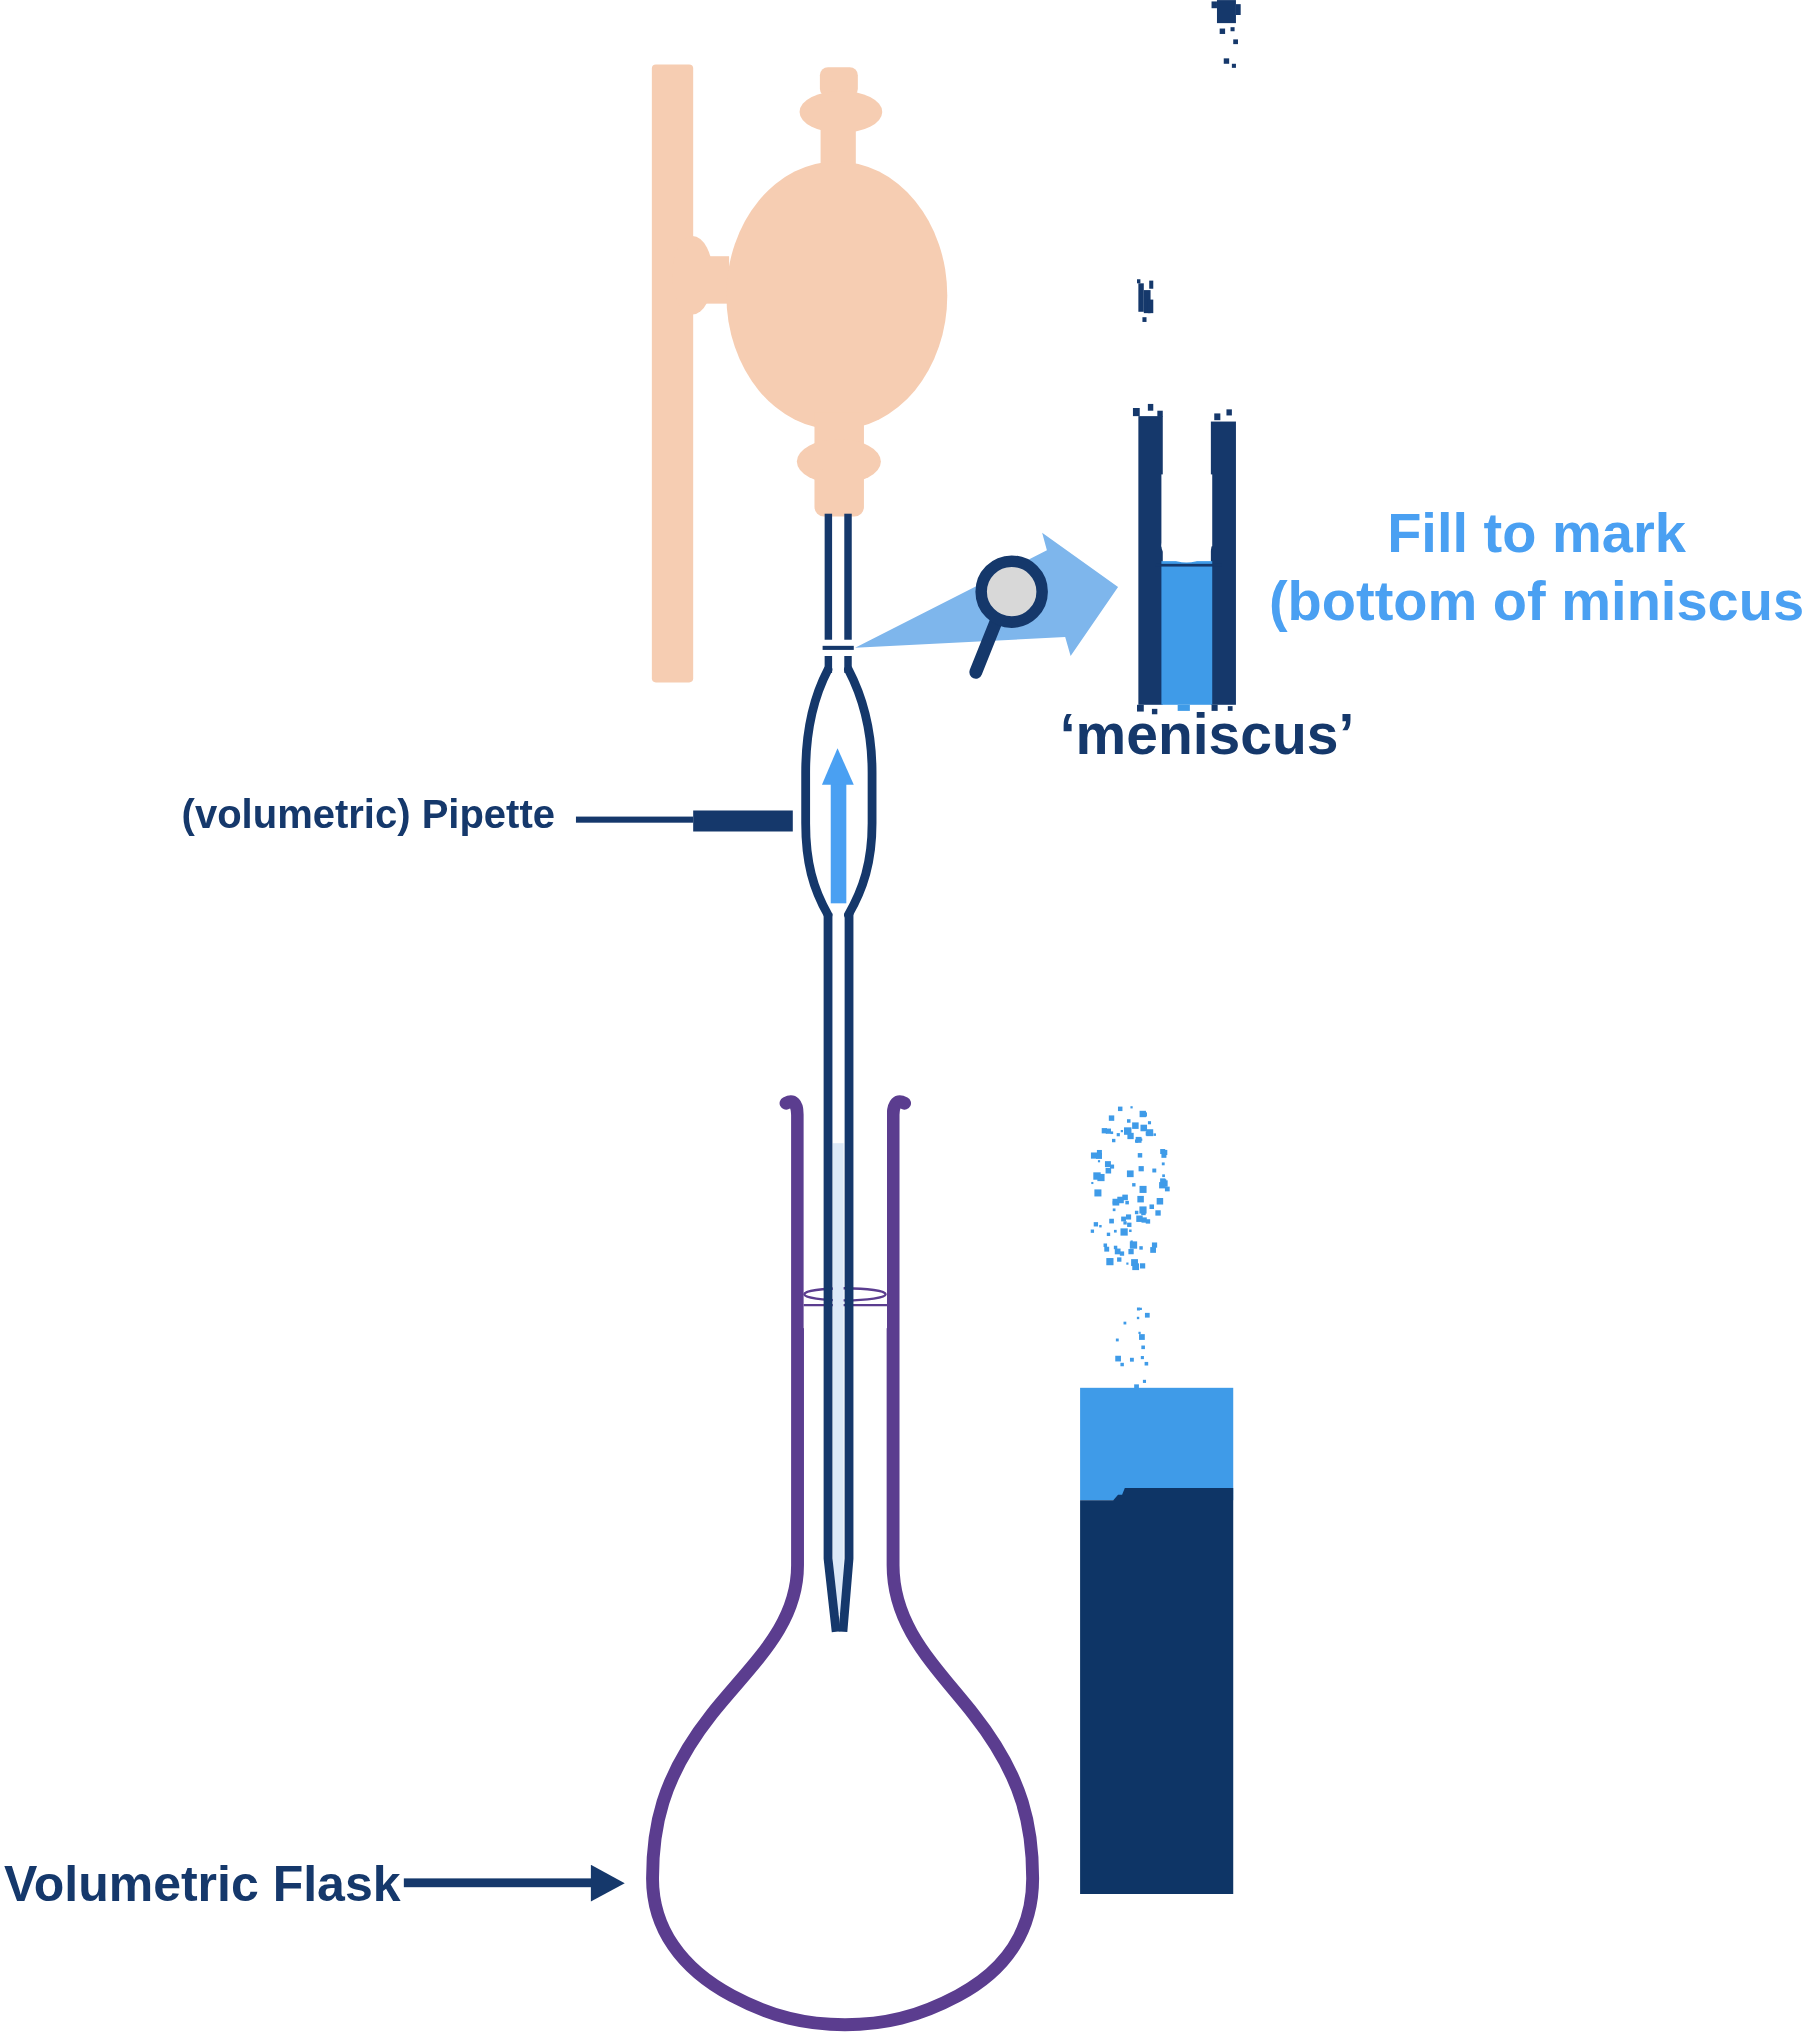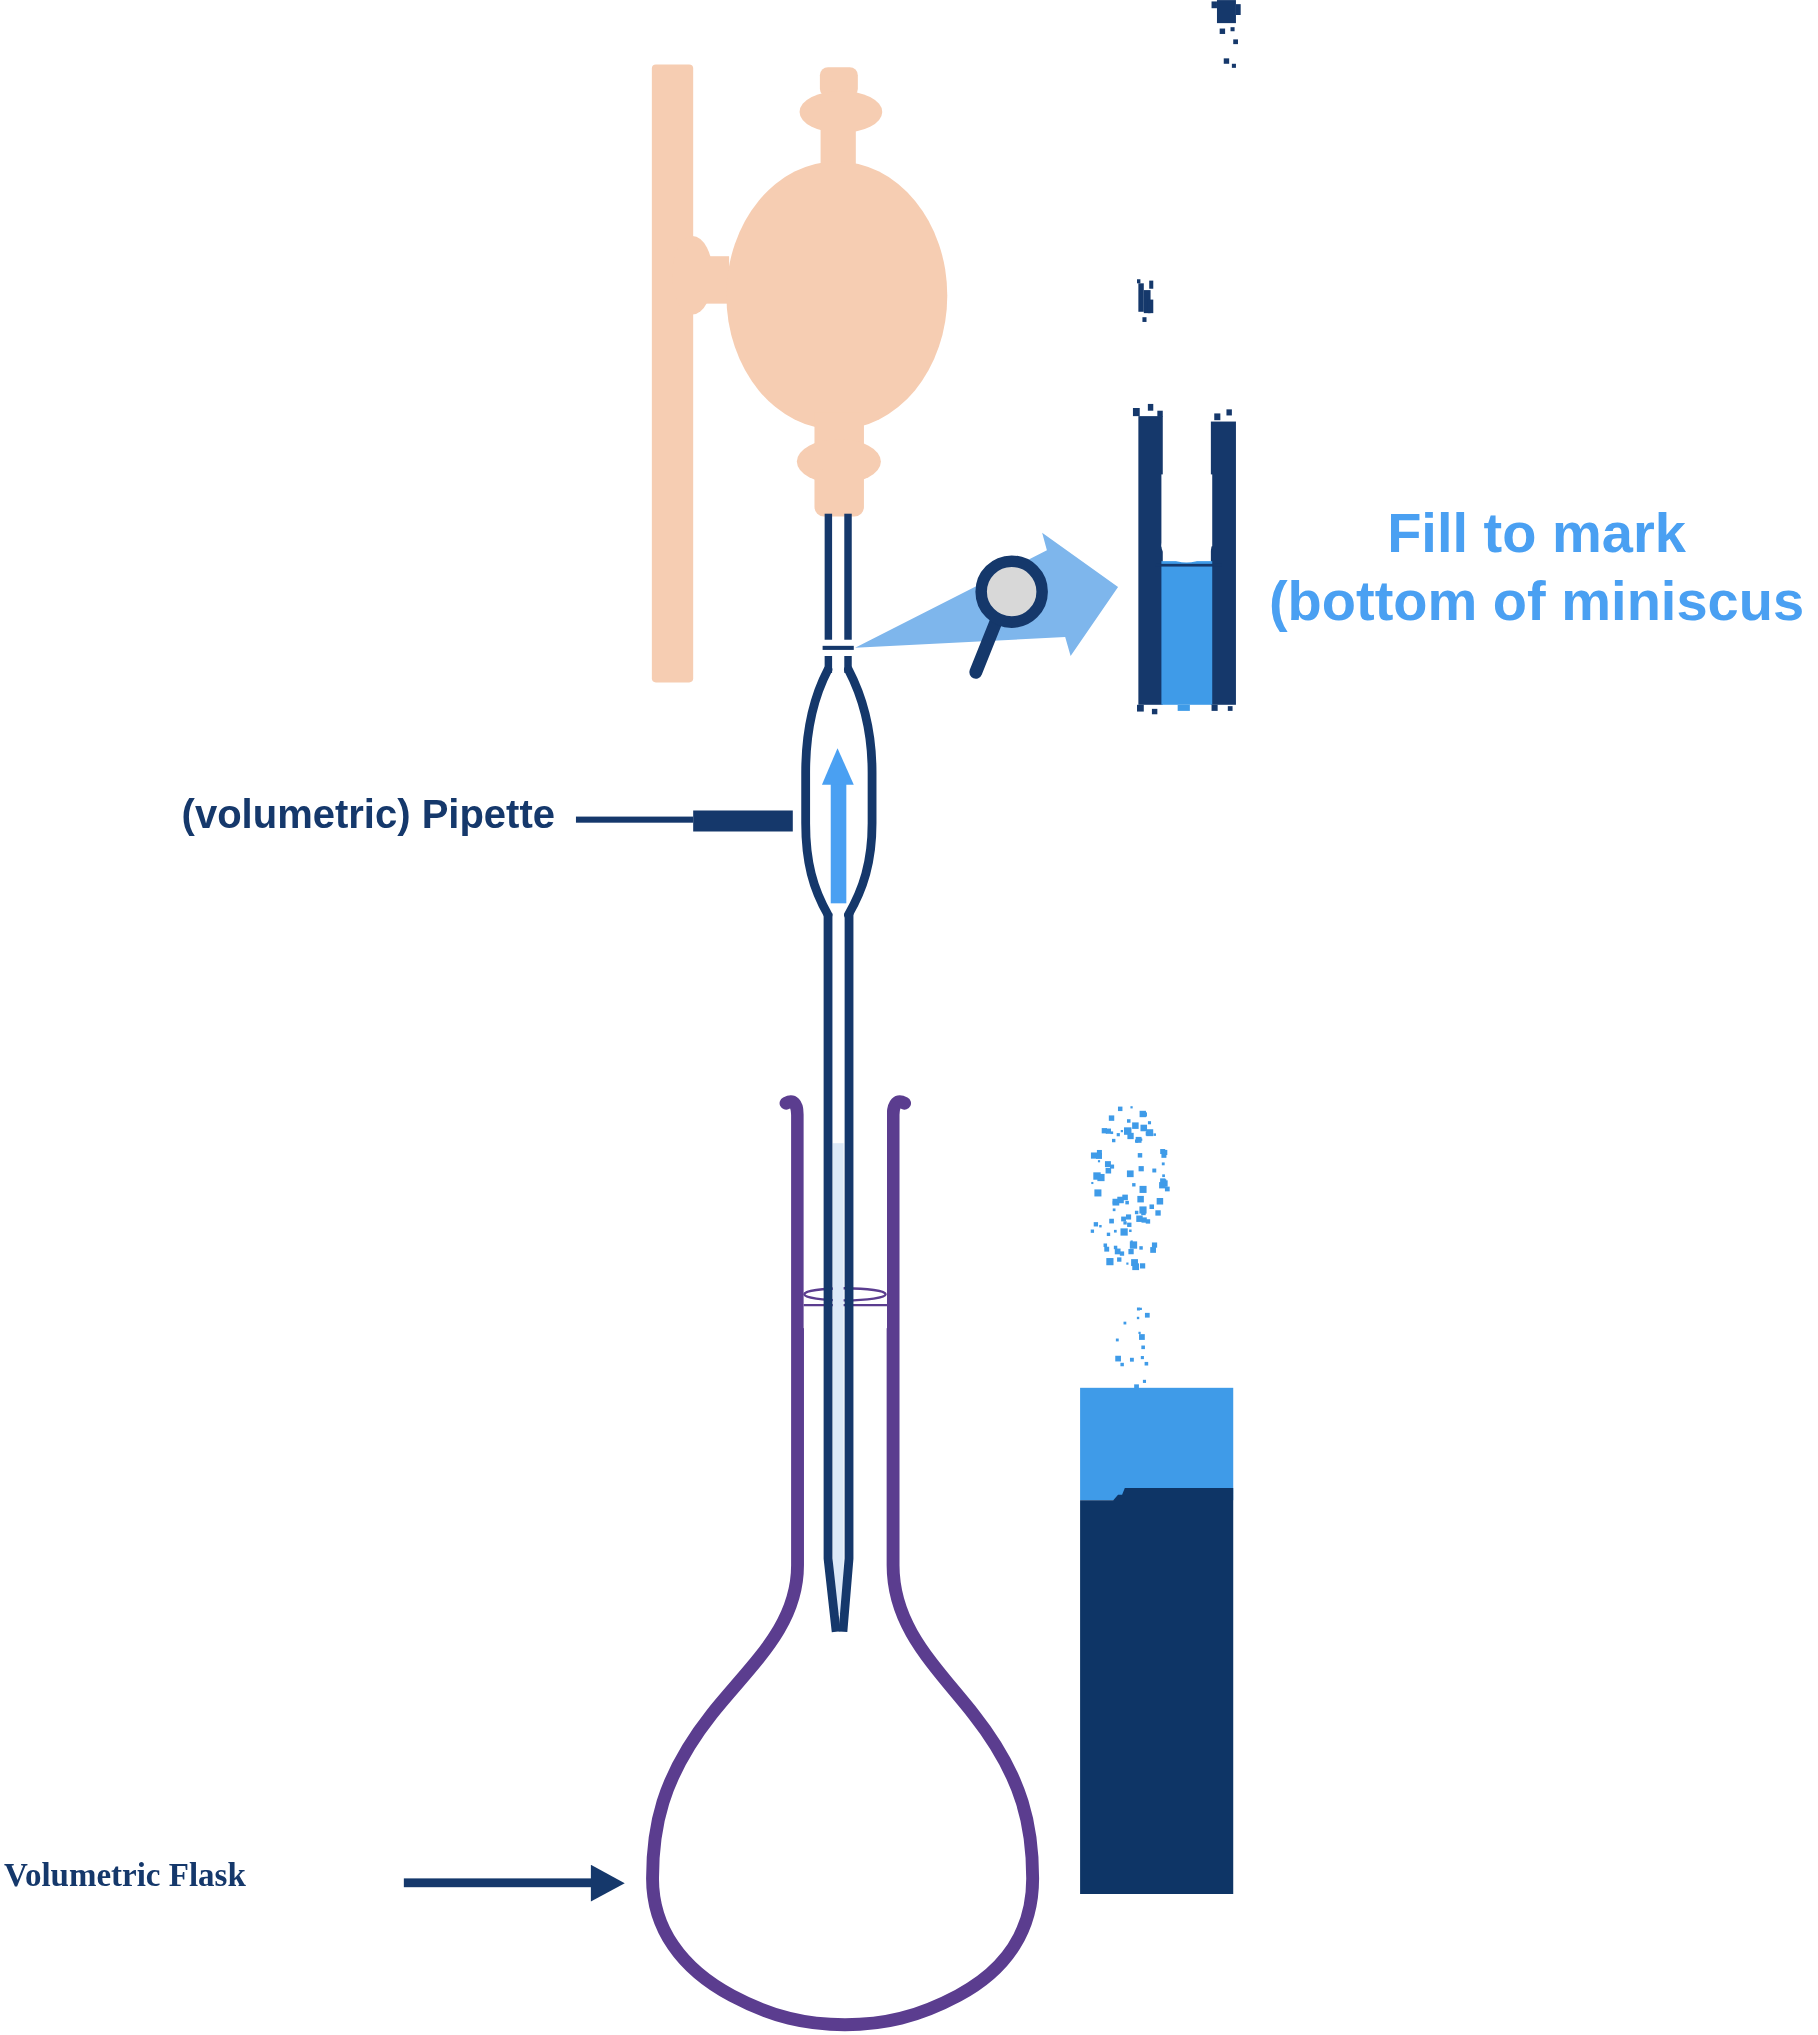--- a/index.html
+++ b/index.html
@@ -31,22 +31,21 @@
     color:var(--navy);
     white-space:nowrap;
     line-height:1.05;
   }
   .label-pipette{
     left:81px;top:793px;width:474px;
     font-size:40px;text-align:right;
   }
   .label-flask{
     left:4.1px;top:1858px;
-    font-size:33px;
-    font-family:Liberation Serif, serif;
+    font-size:50px;
   }
   .label-meniscus{
     left:1017px;top:705px;width:380px;
     font-size:57px;text-align:center;
   }
   .fill-note{
     position:absolute;
     left:1254px;top:499px;width:565px;
     font-weight:700;
     font-size:56px;
@@ -292,20 +291,21 @@
     <g>
       <rect class="navyF" x="596" y="2772" width="280" height="13"></rect>
       <polygon class="navyF" points="872,2752 872,2806 922,2779"></polygon>
     </g>
   </svg>
 
   <div class="label label-pipette">(volumetric) Pipette</div>
 
   <div class="label label-flask">Volumetric Flask</div>
 
+  <div class="label label-meniscus">‘meniscus’</div>
 
   <div class="fill-note">
     <div>Fill to mark</div>
     <div>(bottom of miniscus</div>
   </div>
 
 </div>
 
 
 </body></html>

